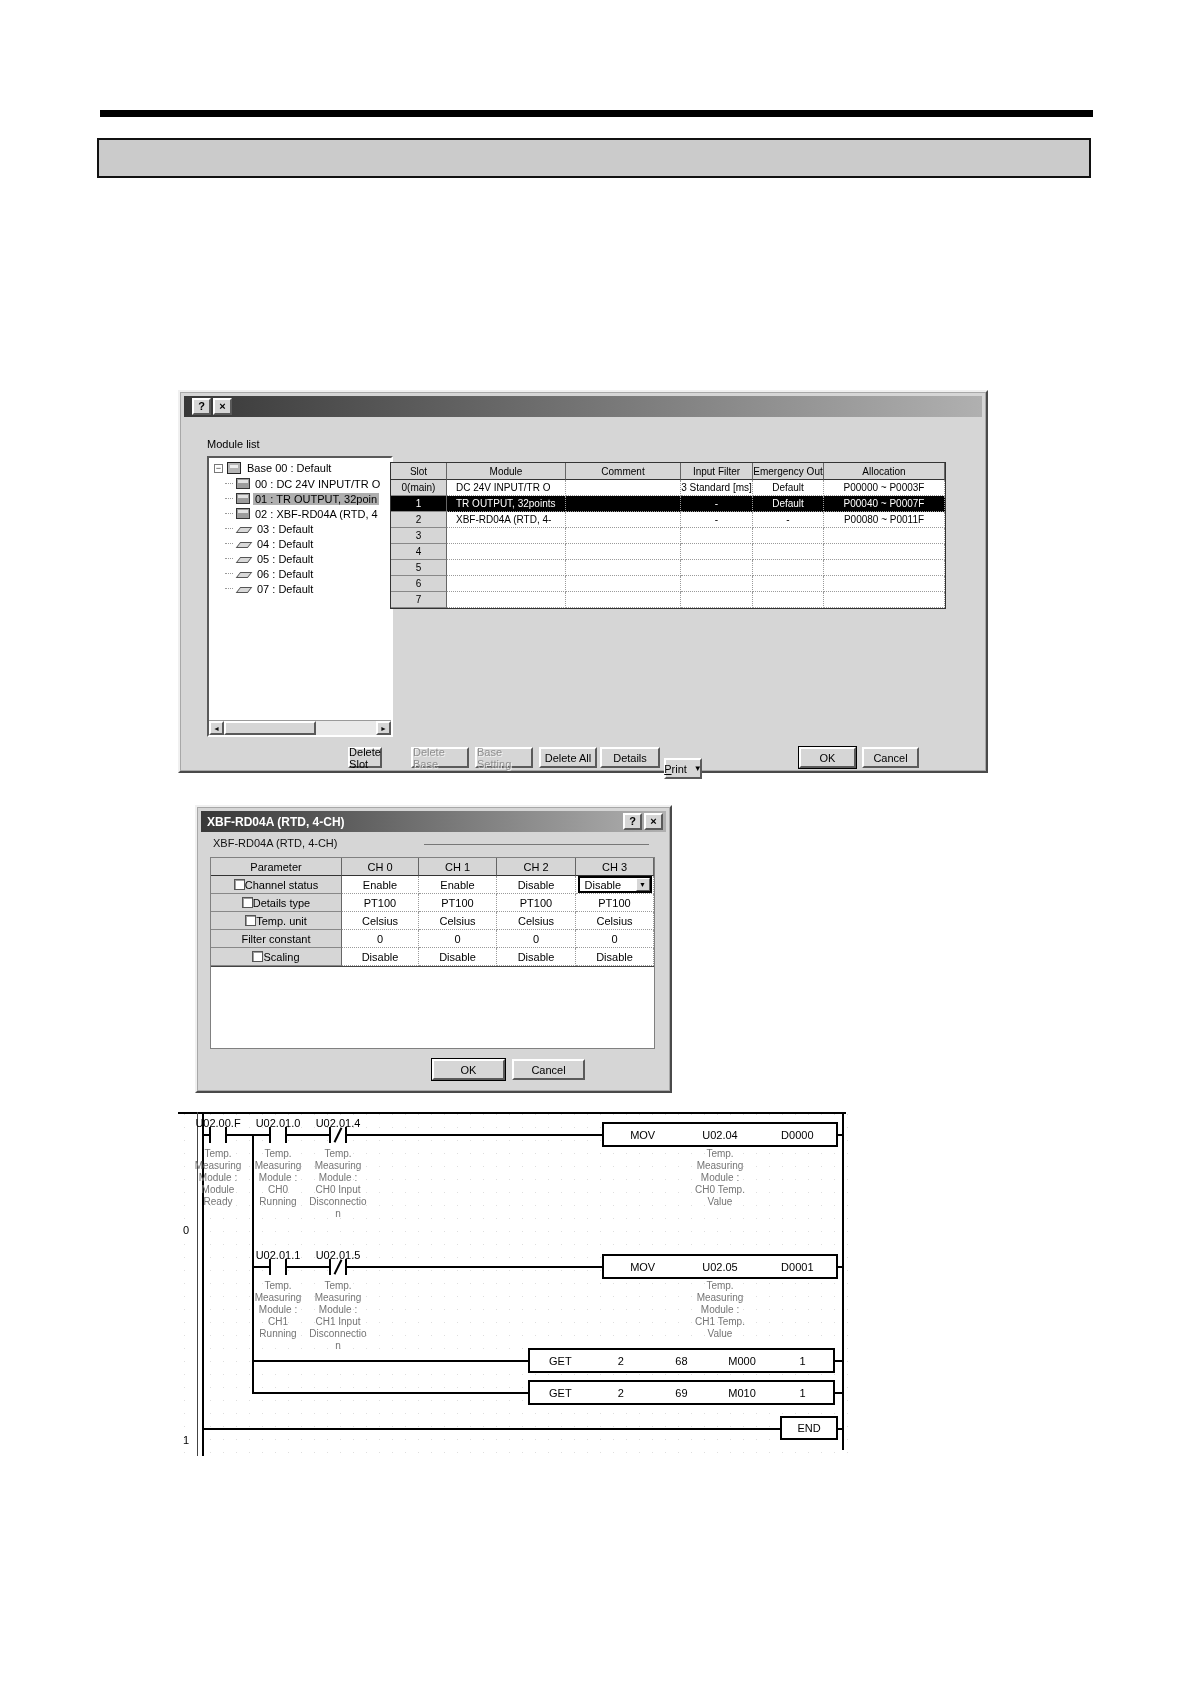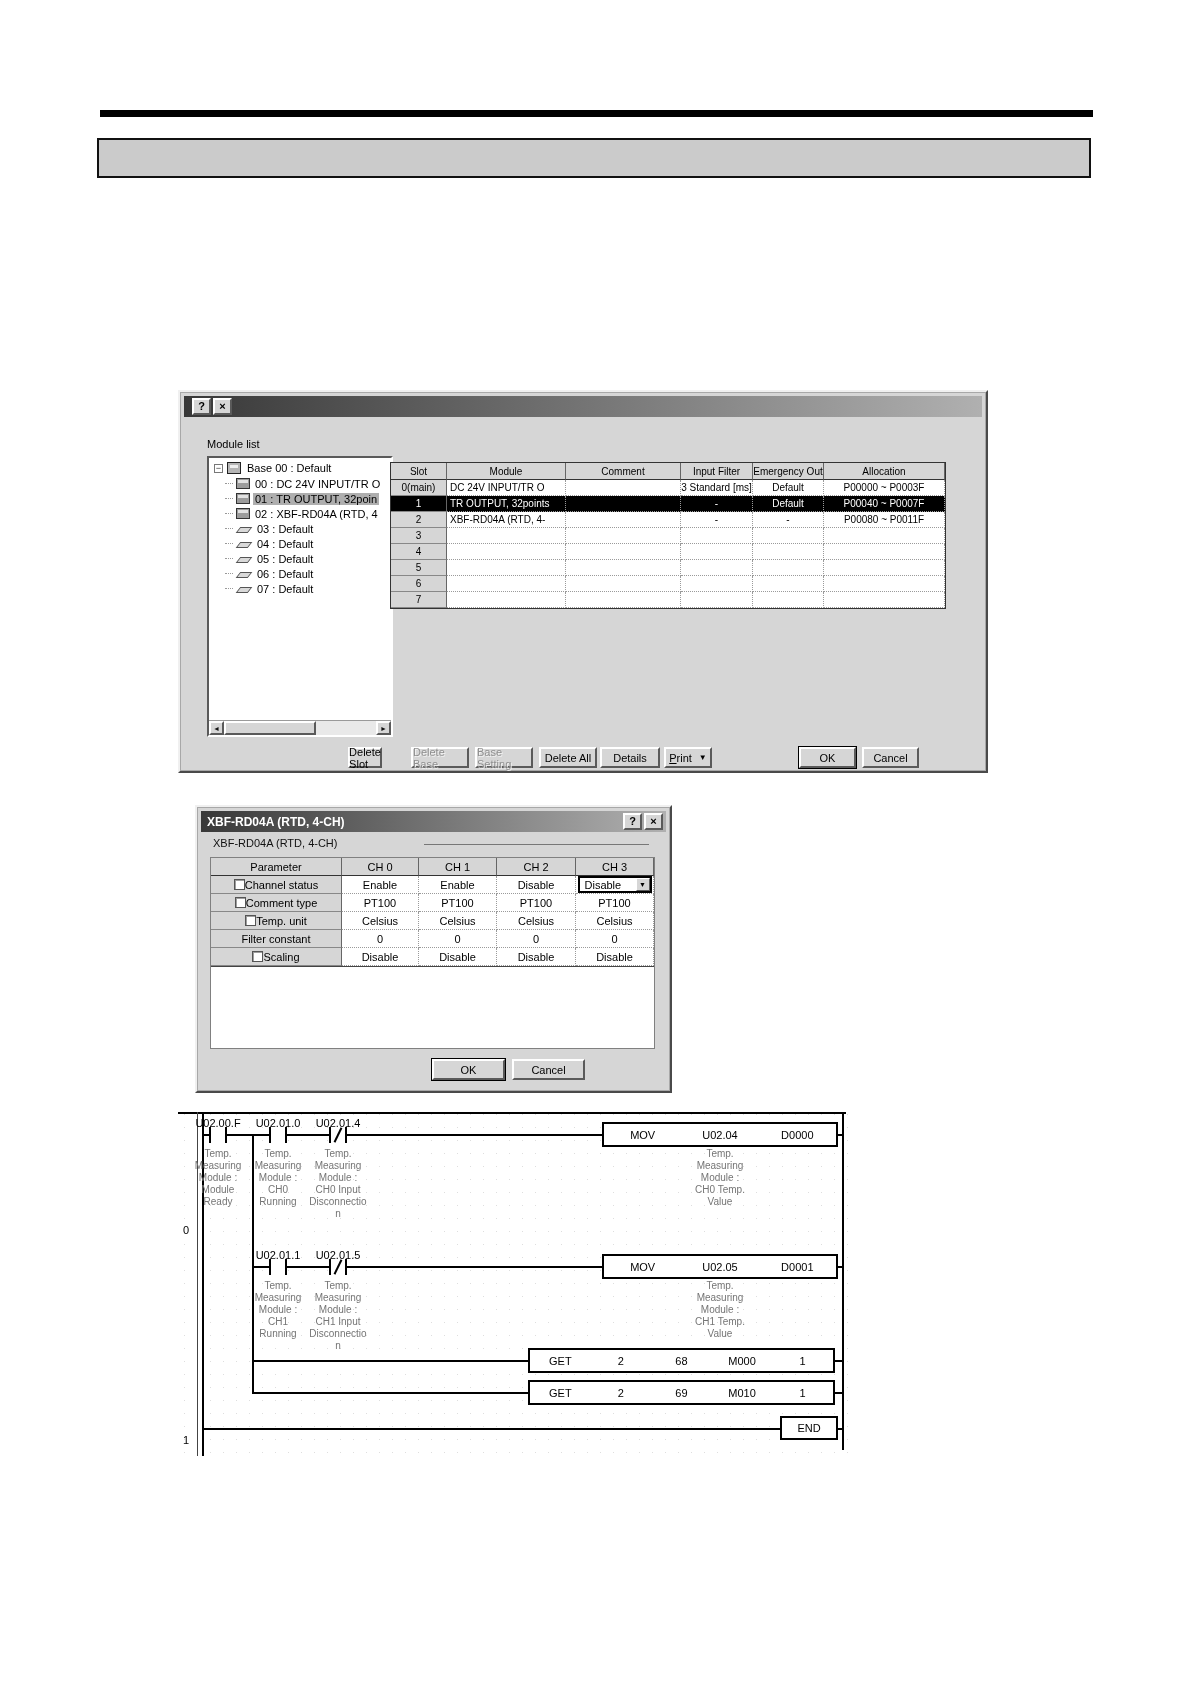--- a/index.html
+++ b/index.html
@@ -67,21 +67,21 @@
   
   .io-table { position: absolute; left: 210px; top: 70px; width: 556px;
               display: grid; grid-template-columns: 56px 119px 115px 72px 71px 121px;
               grid-template-rows: 17px repeat(8, 16px);
               border: 1px solid #333; background: #fff; font-size: 10px; }
   .io-h { background: #d6d6d6; border-right: 1px solid #666; border-bottom: 1px solid #333;
           display: flex; align-items: center; justify-content: center; }
   .io-c { border-right: 1px dotted #9a9a9a; border-bottom: 1px dotted #9a9a9a;
           display: flex; align-items: center; justify-content: center; overflow: hidden; white-space: nowrap; }
   .io-c.slotc { background: #d6d6d6; border-right: 1px solid #666; border-bottom: 1px solid #888; }
-  .io-c.c1 { justify-content: flex-start; padding-left: 3px; }
+  .io-c.c1 { justify-content: flex-start; padding-left: 9px; }
   .io-c.rowsel { background: #000; color: #fff; }
   .io-c.slotc.rowsel { background: #000; color: #fff; }
 
   
   .xbf-panel { position: absolute; left: 13px; top: 50px; width: 445px; height: 192px;
                background: #fff; border: 1px solid #808080; }
   .xbf-table { position: absolute; left: 0px; top: 0px; width: 443px;
                display: grid; grid-template-columns: 131px 77px 78px 79px 78px;
                grid-template-rows: repeat(6, 18px); background: #fff; font-size: 11px;
                border-bottom: 1px solid #444; }
@@ -264,21 +264,21 @@
         </div>
         <div class="btn disabled" style="left: 295px; width: 58px; top: 355px;">
           <span class="ul-first">Base Setting</span>
         </div>
         <div class="btn" style="left: 359px; width: 58px; top: 355px;">
           <span class="ul-first">Delete All</span>
         </div>
         <div class="btn" style="left: 420px; width: 60px; top: 355px;">
           <span class="ul-first">Details</span>
         </div>
-        <div class="btn" style="left: 484px; width: 48px; top: 355px;">
+        <div class="btn" style="left: 484px; width: 38px; top: 366px;">
           <span class="ul-first underline-p">Print</span>
           <span class="dd-arrow">▼</span>
         </div>
         <div class="btn default" style="left: 619px; width: 57px; top: 355px;">
           <span class="ul-first">OK</span>
         </div>
         <div class="btn" style="left: 682px; width: 57px; top: 355px;">
           <span class="ul-first">Cancel</span>
         </div>
       </div>
@@ -310,21 +310,21 @@
           <div class="xv">Enable</div>
           <div class="xv">Disable</div>
           <div class="xv">
             <div class="combo">
               <span class="combo-text">Disable</span>
               <span class="combo-btn">▼</span>
             </div>
           </div>
           <div class="xp">
             <span class="chk"></span>
-            <span>Comment type</span>
+            <span>Details type</span>
           </div>
           <div class="xv">PT100</div>
           <div class="xv">PT100</div>
           <div class="xv">PT100</div>
           <div class="xv">PT100</div>
           <div class="xp">
             <span class="chk"></span>
             <span>Temp. unit</span>
           </div>
           <div class="xv">Celsius</div>

